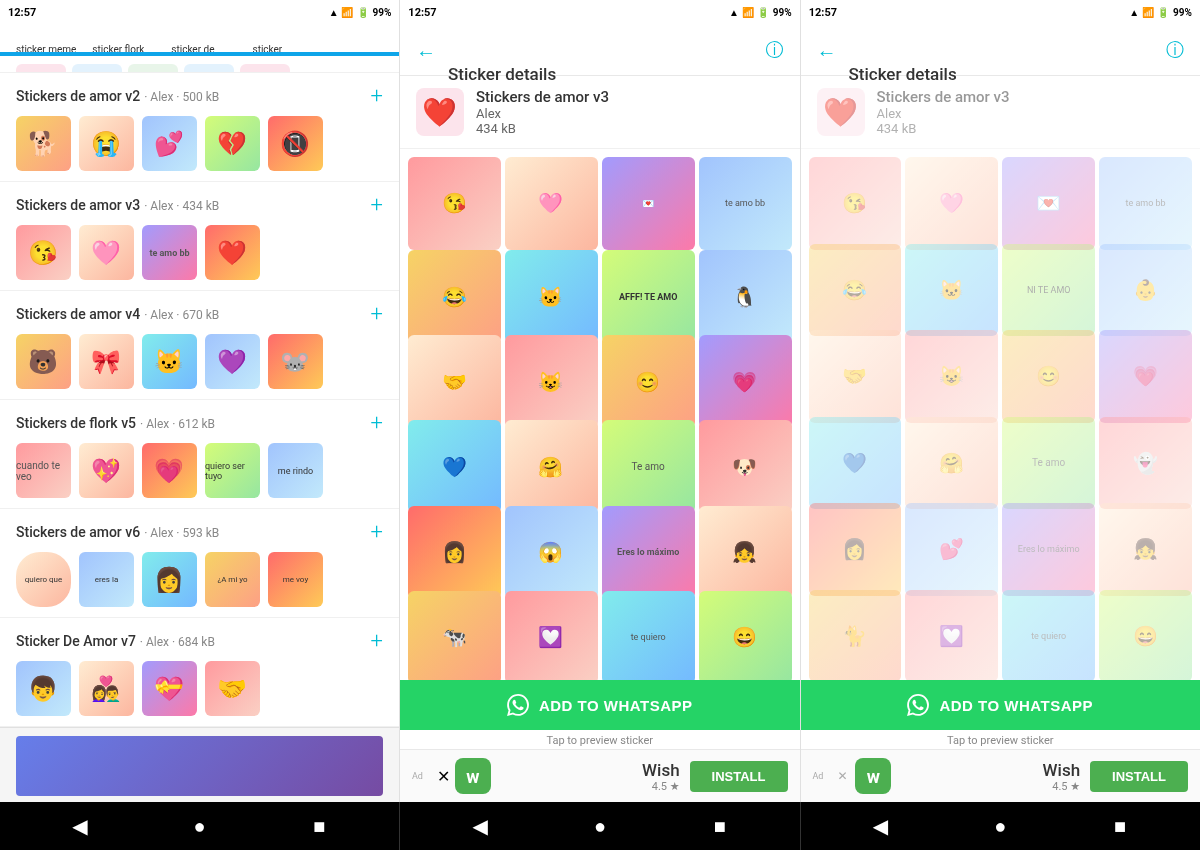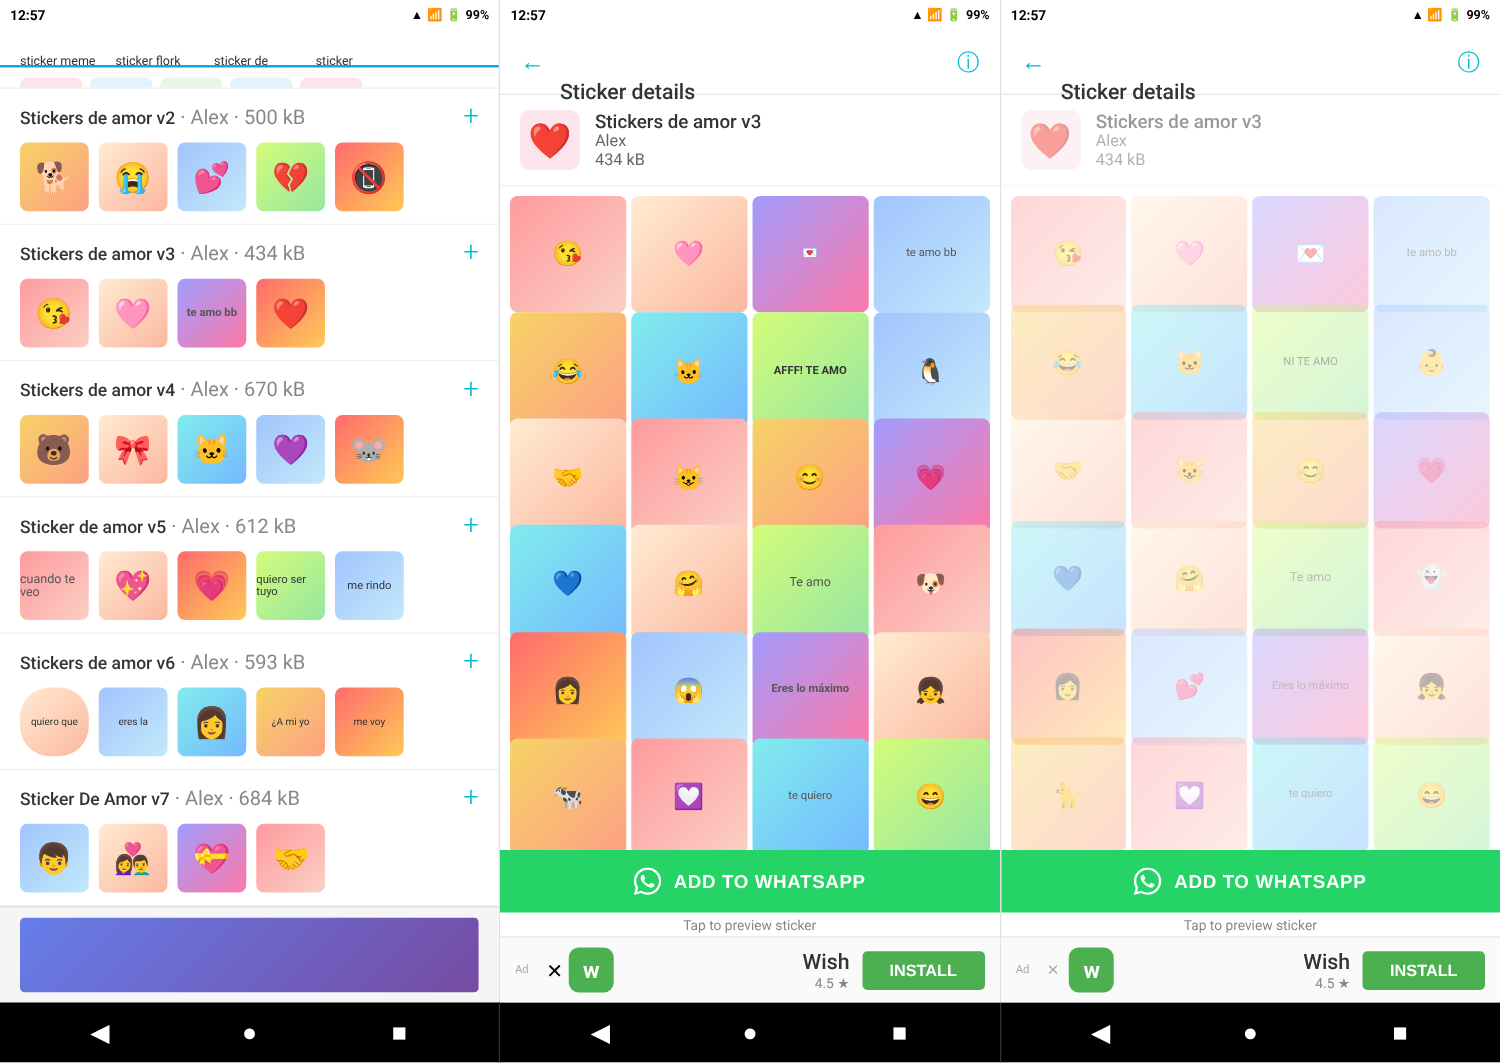--- a/index.html
+++ b/index.html
@@ -83,21 +83,21 @@
       font-weight: bold;
       overflow: hidden;
     }
 
     
     .sticker-categories {
       display: flex;
       gap: 12px;
       padding: 8px 16px 12px;
       overflow-x: auto;
-      border-bottom: 2px solid #0ea5e9;
+      border-bottom: 4px solid #0ea5e9;
     }
     .sticker-category {
       display: flex;
       flex-direction: column;
       align-items: center;
       gap: 4px;
       flex-shrink: 0;
     }
     .sticker-thumb {
       width: 60px;
@@ -123,21 +123,21 @@
       align-items: center;
       justify-content: space-between;
       margin-bottom: 8px;
     }
     .sticker-pack-title {
       font-size: 14px;
       font-weight: 500;
       color: #333;
     }
     .sticker-pack-meta {
-      font-size: 16px;
+      font-size: 12px;
       color: #888;
     }
     .sticker-pack-previews {
       display: flex;
       gap: 8px;
       align-items: center;
     }
     .sticker-pack-preview {
       width: 55px;
       height: 55px;
@@ -499,21 +499,21 @@
         <div class="sticker-pack-preview sp-pink">🎀</div>
         <div class="sticker-pack-preview sp-teal">🐱</div>
         <div class="sticker-pack-preview sp-blue">💜</div>
         <div class="sticker-pack-preview sp-red">🐭</div>
       </div>
     </div>
 
     <div class="sticker-pack">
       <div class="sticker-pack-header">
         <div>
-          <span class="sticker-pack-title">Sticker de amor v5</span>
+          <span class="sticker-pack-title">Stickers de flork v5</span>
           <span class="sticker-pack-meta"> · <span>Alex</span> · <span>612 kB</span></span>
         </div>
         <div class="add-btn">+</div>
       </div>
       <div class="sticker-pack-previews">
         <div class="sticker-pack-preview sp-heart" style="font-size:10px;color:#555;">cuando te veo</div>
         <div class="sticker-pack-preview sp-pink">💖</div>
         <div class="sticker-pack-preview sp-red">💗</div>
         <div class="sticker-pack-preview sp-green" style="font-size:9px;color:#333;">quiero ser tuyo</div>
         <div class="sticker-pack-preview sp-blue" style="font-size:9px;color:#333;">me rindo</div>

